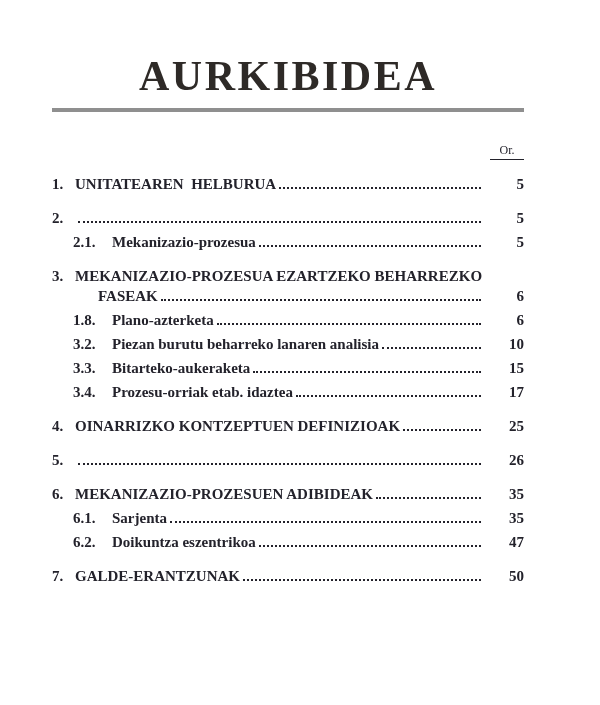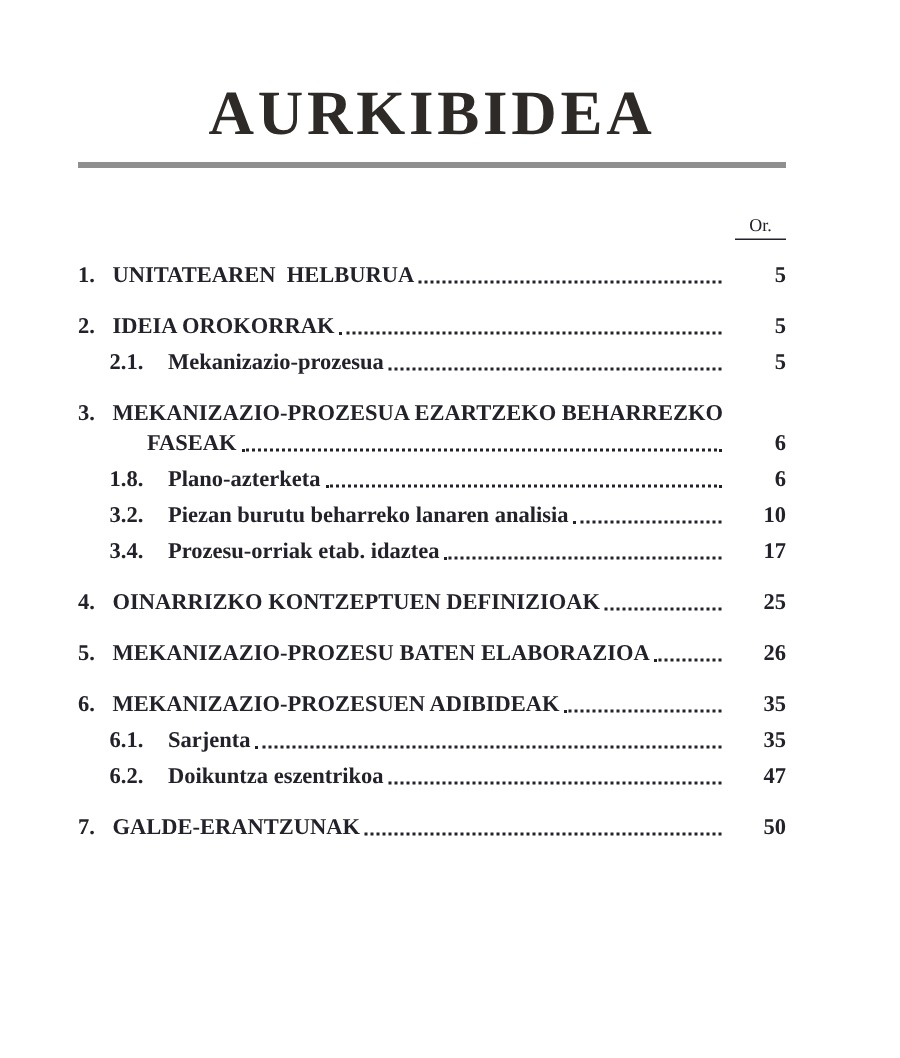--- a/index.html
+++ b/index.html
@@ -118,21 +118,20 @@
               <span class="label">UNITATEAREN  HELBURUA</span>
               <span class="dots"></span>
               <span class="pg">5</span>
             </div>
           </div>
         </div>
         <div class="row level-1">
           <span class="num">2.</span>
           <div class="body">
             <div class="line">
-              <span class="label">IDEIA OROKORRAK</span>
               <span class="dots"></span>
               <span class="pg">5</span>
             </div>
           </div>
         </div>
         <div class="row level-2">
           <span class="num">2.1.</span>
           <div class="body">
             <div class="line">
               <span class="label">Mekanizazio-prozesua</span>
@@ -168,20 +167,30 @@
           <span class="num">3.2.</span>
           <div class="body">
             <div class="line">
               <span class="label">Piezan burutu beharreko lanaren analisia</span>
               <span class="dots"></span>
               <span class="pg">10</span>
             </div>
           </div>
         </div>
         <div class="row level-2">
+          <span class="num">3.3.</span>
+          <div class="body">
+            <div class="line">
+              <span class="label">Bitarteko-aukeraketa</span>
+              <span class="dots"></span>
+              <span class="pg">15</span>
+            </div>
+          </div>
+        </div>
+        <div class="row level-2">
           <span class="num">3.4.</span>
           <div class="body">
             <div class="line">
               <span class="label">Prozesu-orriak etab. idaztea</span>
               <span class="dots"></span>
               <span class="pg">17</span>
             </div>
           </div>
         </div>
         <div class="row level-1">
@@ -191,21 +200,20 @@
               <span class="label">OINARRIZKO KONTZEPTUEN DEFINIZIOAK</span>
               <span class="dots"></span>
               <span class="pg">25</span>
             </div>
           </div>
         </div>
         <div class="row level-1">
           <span class="num">5.</span>
           <div class="body">
             <div class="line">
-              <span class="label">MEKANIZAZIO-PROZESU BATEN ELABORAZIOA</span>
               <span class="dots"></span>
               <span class="pg">26</span>
             </div>
           </div>
         </div>
         <div class="row level-1">
           <span class="num">6.</span>
           <div class="body">
             <div class="line">
               <span class="label">MEKANIZAZIO-PROZESUEN ADIBIDEAK</span>

